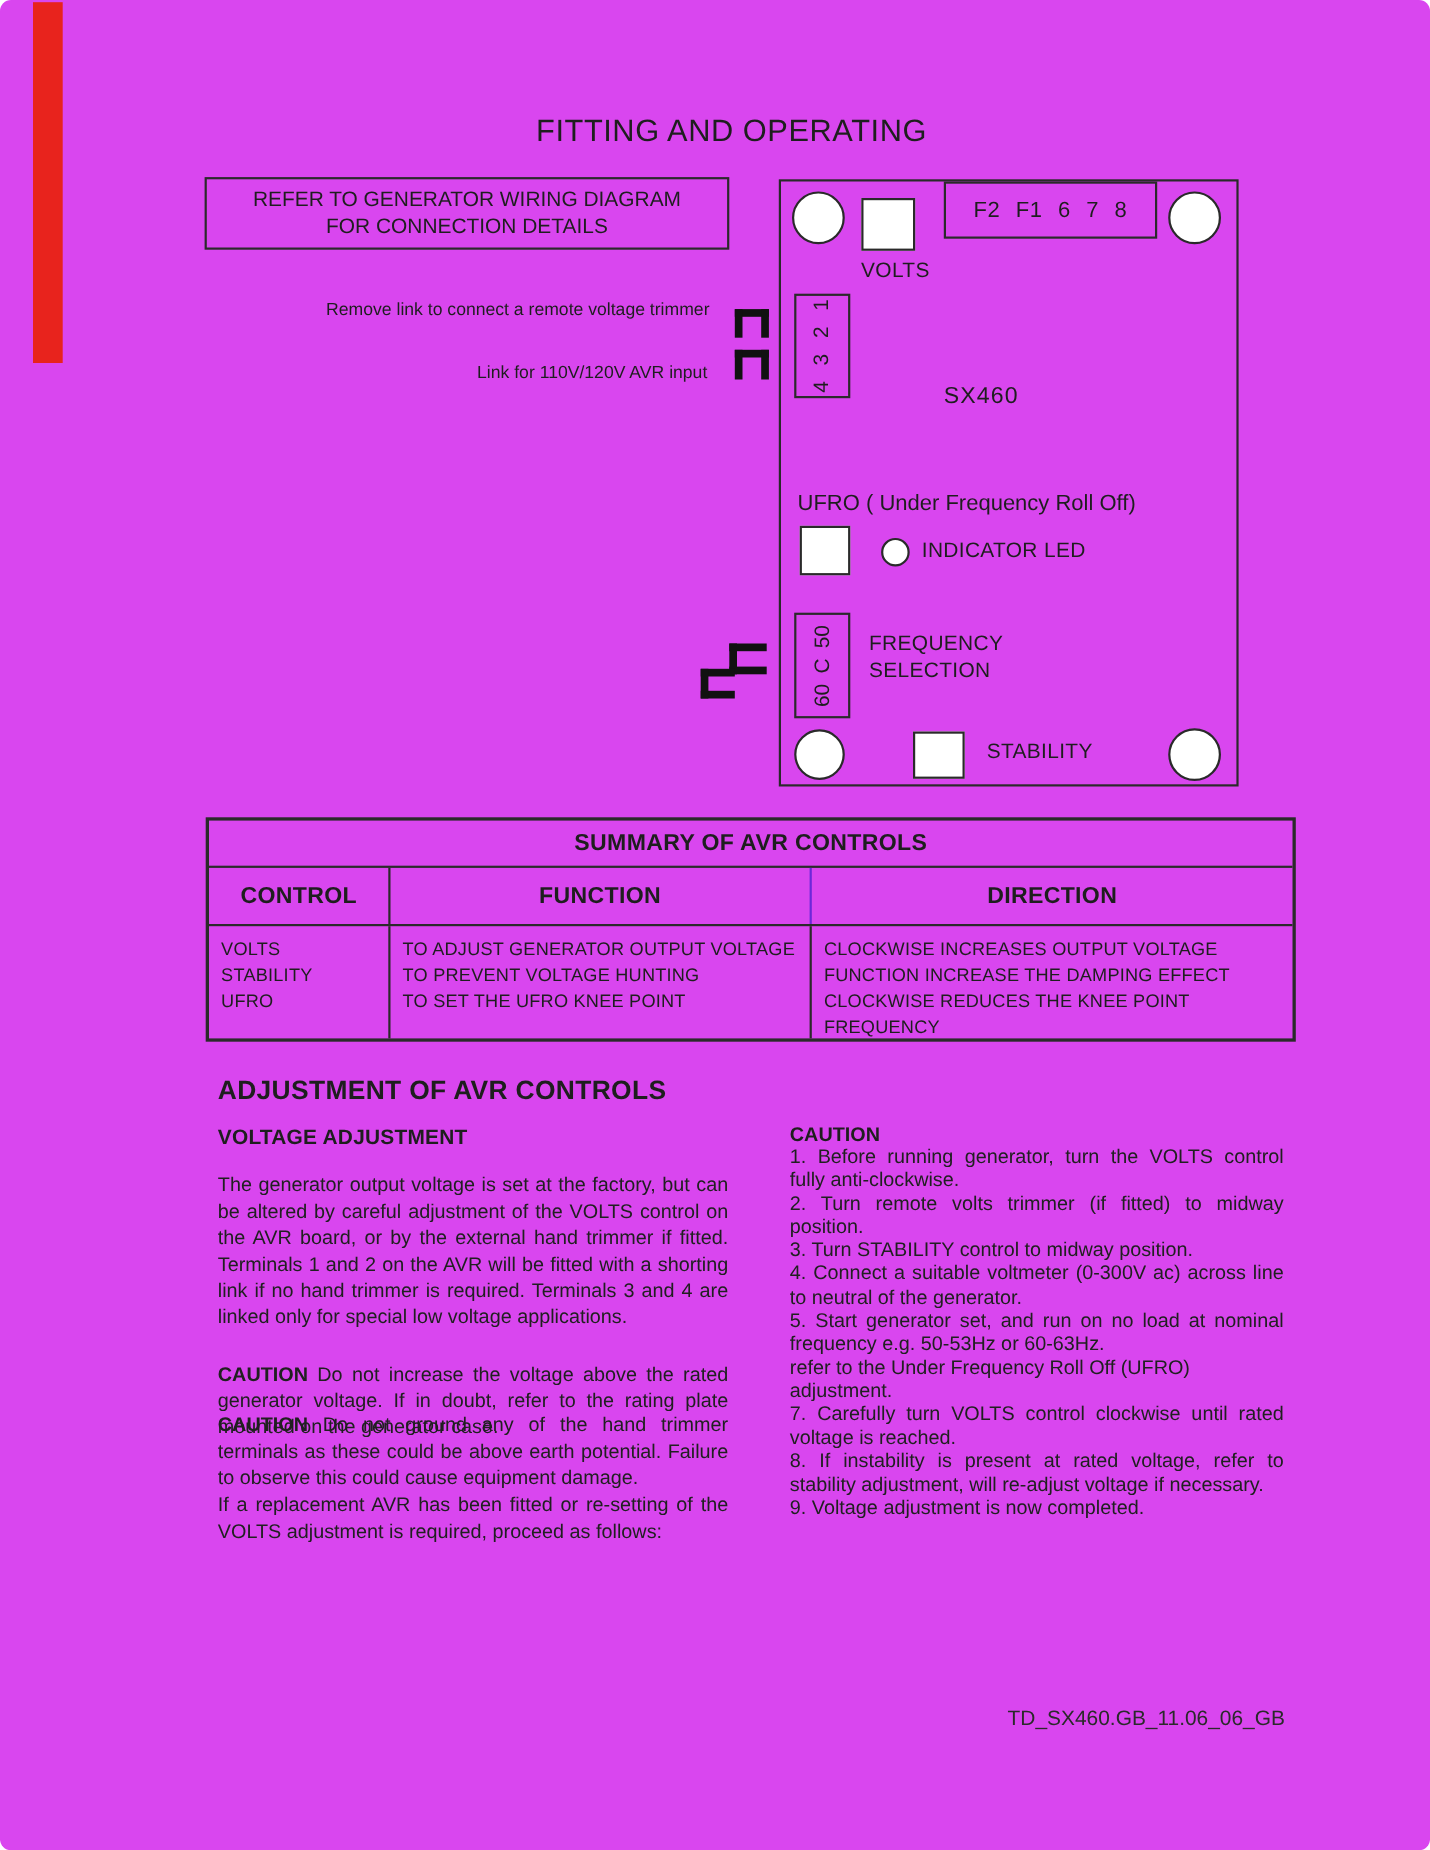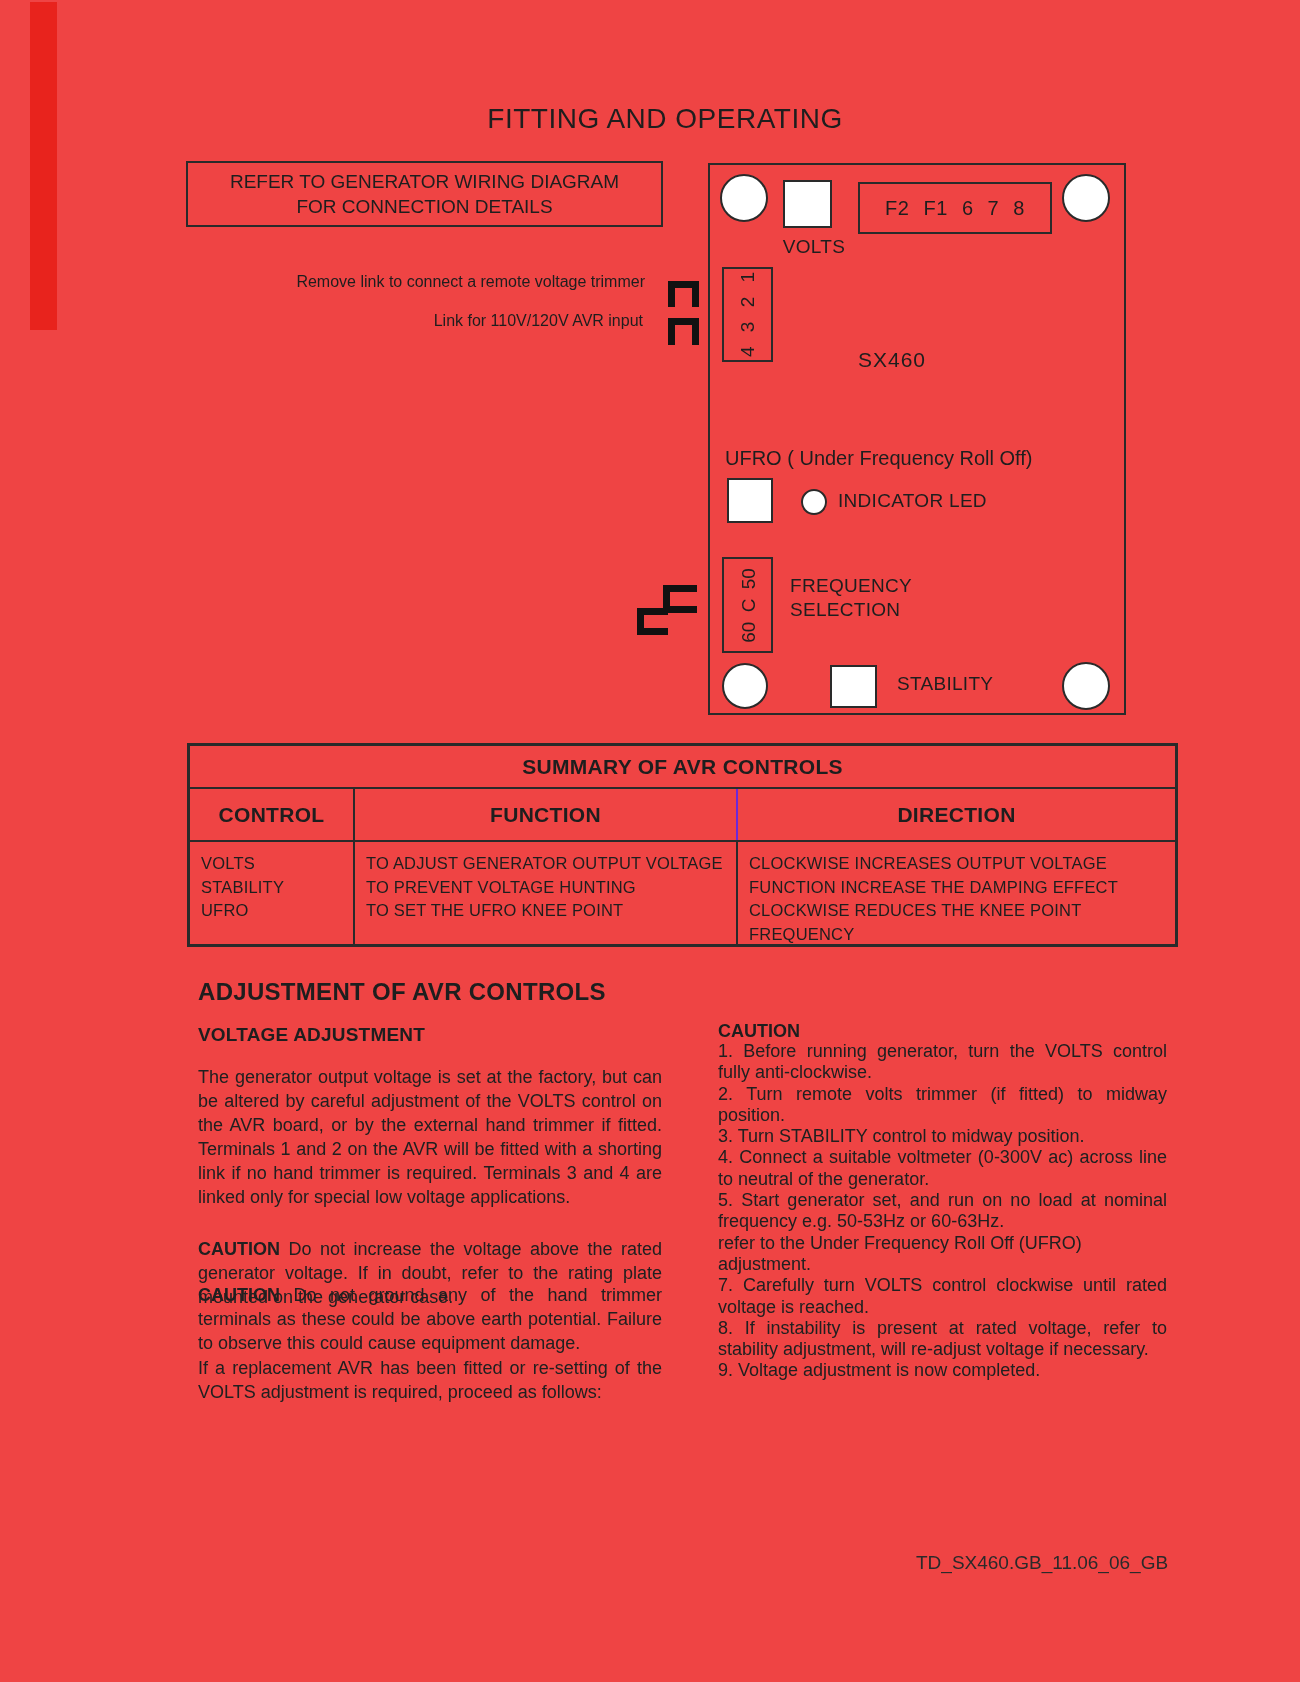--- a/index.html
+++ b/index.html
@@ -1,19 +1,20 @@
 <!DOCTYPE html>
 <html><head>
 <meta charset="utf-8">
 <style>
   html,body{margin:0;padding:0;background:#ffffff;}
   #canvas{
-    position:relative; width:1300px; height:1682px; background:#ef4444;
+    position:relative; width:1300px; height:1682px; background:#d946ef;
     font-family:"Liberation Sans","DejaVu Sans",sans-serif; color:#1e1e1e;
     overflow:hidden;
+    border-radius:10px;
   }
   .abs{position:absolute;}
   .box{border:2px solid #2a2a2a; box-sizing:border-box;}
   .circle{border:2px solid #2a2a2a; border-radius:50%; box-sizing:border-box; background:#fff;}
   .square{border:2px solid #2a2a2a; box-sizing:border-box; background:#fff;}
   .center{display:flex; align-items:center; justify-content:center;}
   .rot{transform:rotate(-90deg); transform-origin:center center;}
   .staple-down{border-top:7px solid #111; border-left:7px solid #111; border-right:7px solid #111; box-sizing:border-box;}
   .bracket-right{border-top:7px solid #111; border-left:7px solid #111; border-bottom:7px solid #111; box-sizing:border-box;}
   .ln{line-height:inherit;}
@@ -32,33 +33,33 @@
   <div class="abs" id="red-marker" style="left: 30px; top: 2px; width: 27px; height: 328px; background: rgb(232, 35, 29);"></div>
 
   <div class="abs" style="left:400px; top:103px; width:530px; text-align:center; font-size:28px; letter-spacing:0.5px; white-space:nowrap;">FITTING AND OPERATING</div>
 
   <div class="abs box" style="left:186px; top:161px; width:477px; height:66px; text-align:center; font-size:19px; line-height:25px; padding-top:6px;">
     <div>REFER TO GENERATOR WIRING DIAGRAM</div>
     <div>FOR CONNECTION DETAILS</div>
   </div>
 
   <div class="abs" style="left:250px; top:273px; width:395px; text-align:right; font-size:16px; white-space:nowrap;">Remove link to connect a remote voltage trimmer</div>
-  <div class="abs" style="left:250px; top:312px; width:393px; text-align:right; font-size:16px; white-space:nowrap;">Link for 110V/120V AVR input</div>
+  <div class="abs" style="left:250px; top:331px; width:393px; text-align:right; font-size:16px; white-space:nowrap;">Link for 110V/120V AVR input</div>
 
   <div class="abs box" style="left:708px; top:163px; width:418px; height:552px;"></div>
 
   <div class="abs circle" style="left:720px; top:174px; width:48px; height:48px;"></div>
   <div class="abs circle" style="left:1062px; top:174px; width:48px; height:48px;"></div>
   <div class="abs circle" style="left:722px; top:663px; width:46px; height:46px;"></div>
   <div class="abs circle" style="left:1062px; top:662px; width:48px; height:48px;"></div>
 
   <div class="abs square" style="left:783px; top:180px; width:49px; height:48px;"></div>
   <div class="abs dlabel" style="left:774px; top:236px; width:80px; text-align:center;">VOLTS</div>
 
-  <div class="abs box center" style="left:858px; top:182px; width:194px; height:52px;">
+  <div class="abs box center" style="left:858px; top:165px; width:194px; height:52px;">
     <span style="font-size:20px; word-spacing:8px; letter-spacing:0.5px;">F2 F1 6 7 8</span>
   </div>
 
   <div class="abs box" style="left:722px; top:267px; width:51px; height:95px;"></div>
   <div class="abs rot center" style="left:700px; top:289px; width:95px; height:51px; font-size:19px; word-spacing:9px;">4 3 2 1</div>
 
   <div class="abs staple-down" style="left:668px; top:281px; width:31px; height:26px;"></div>
   <div class="abs staple-down" style="left:668px; top:318px; width:31px; height:27px;"></div>
 
   <div class="abs" style="left:858px; top:348px; font-size:21px; letter-spacing:1px;">SX460</div>

